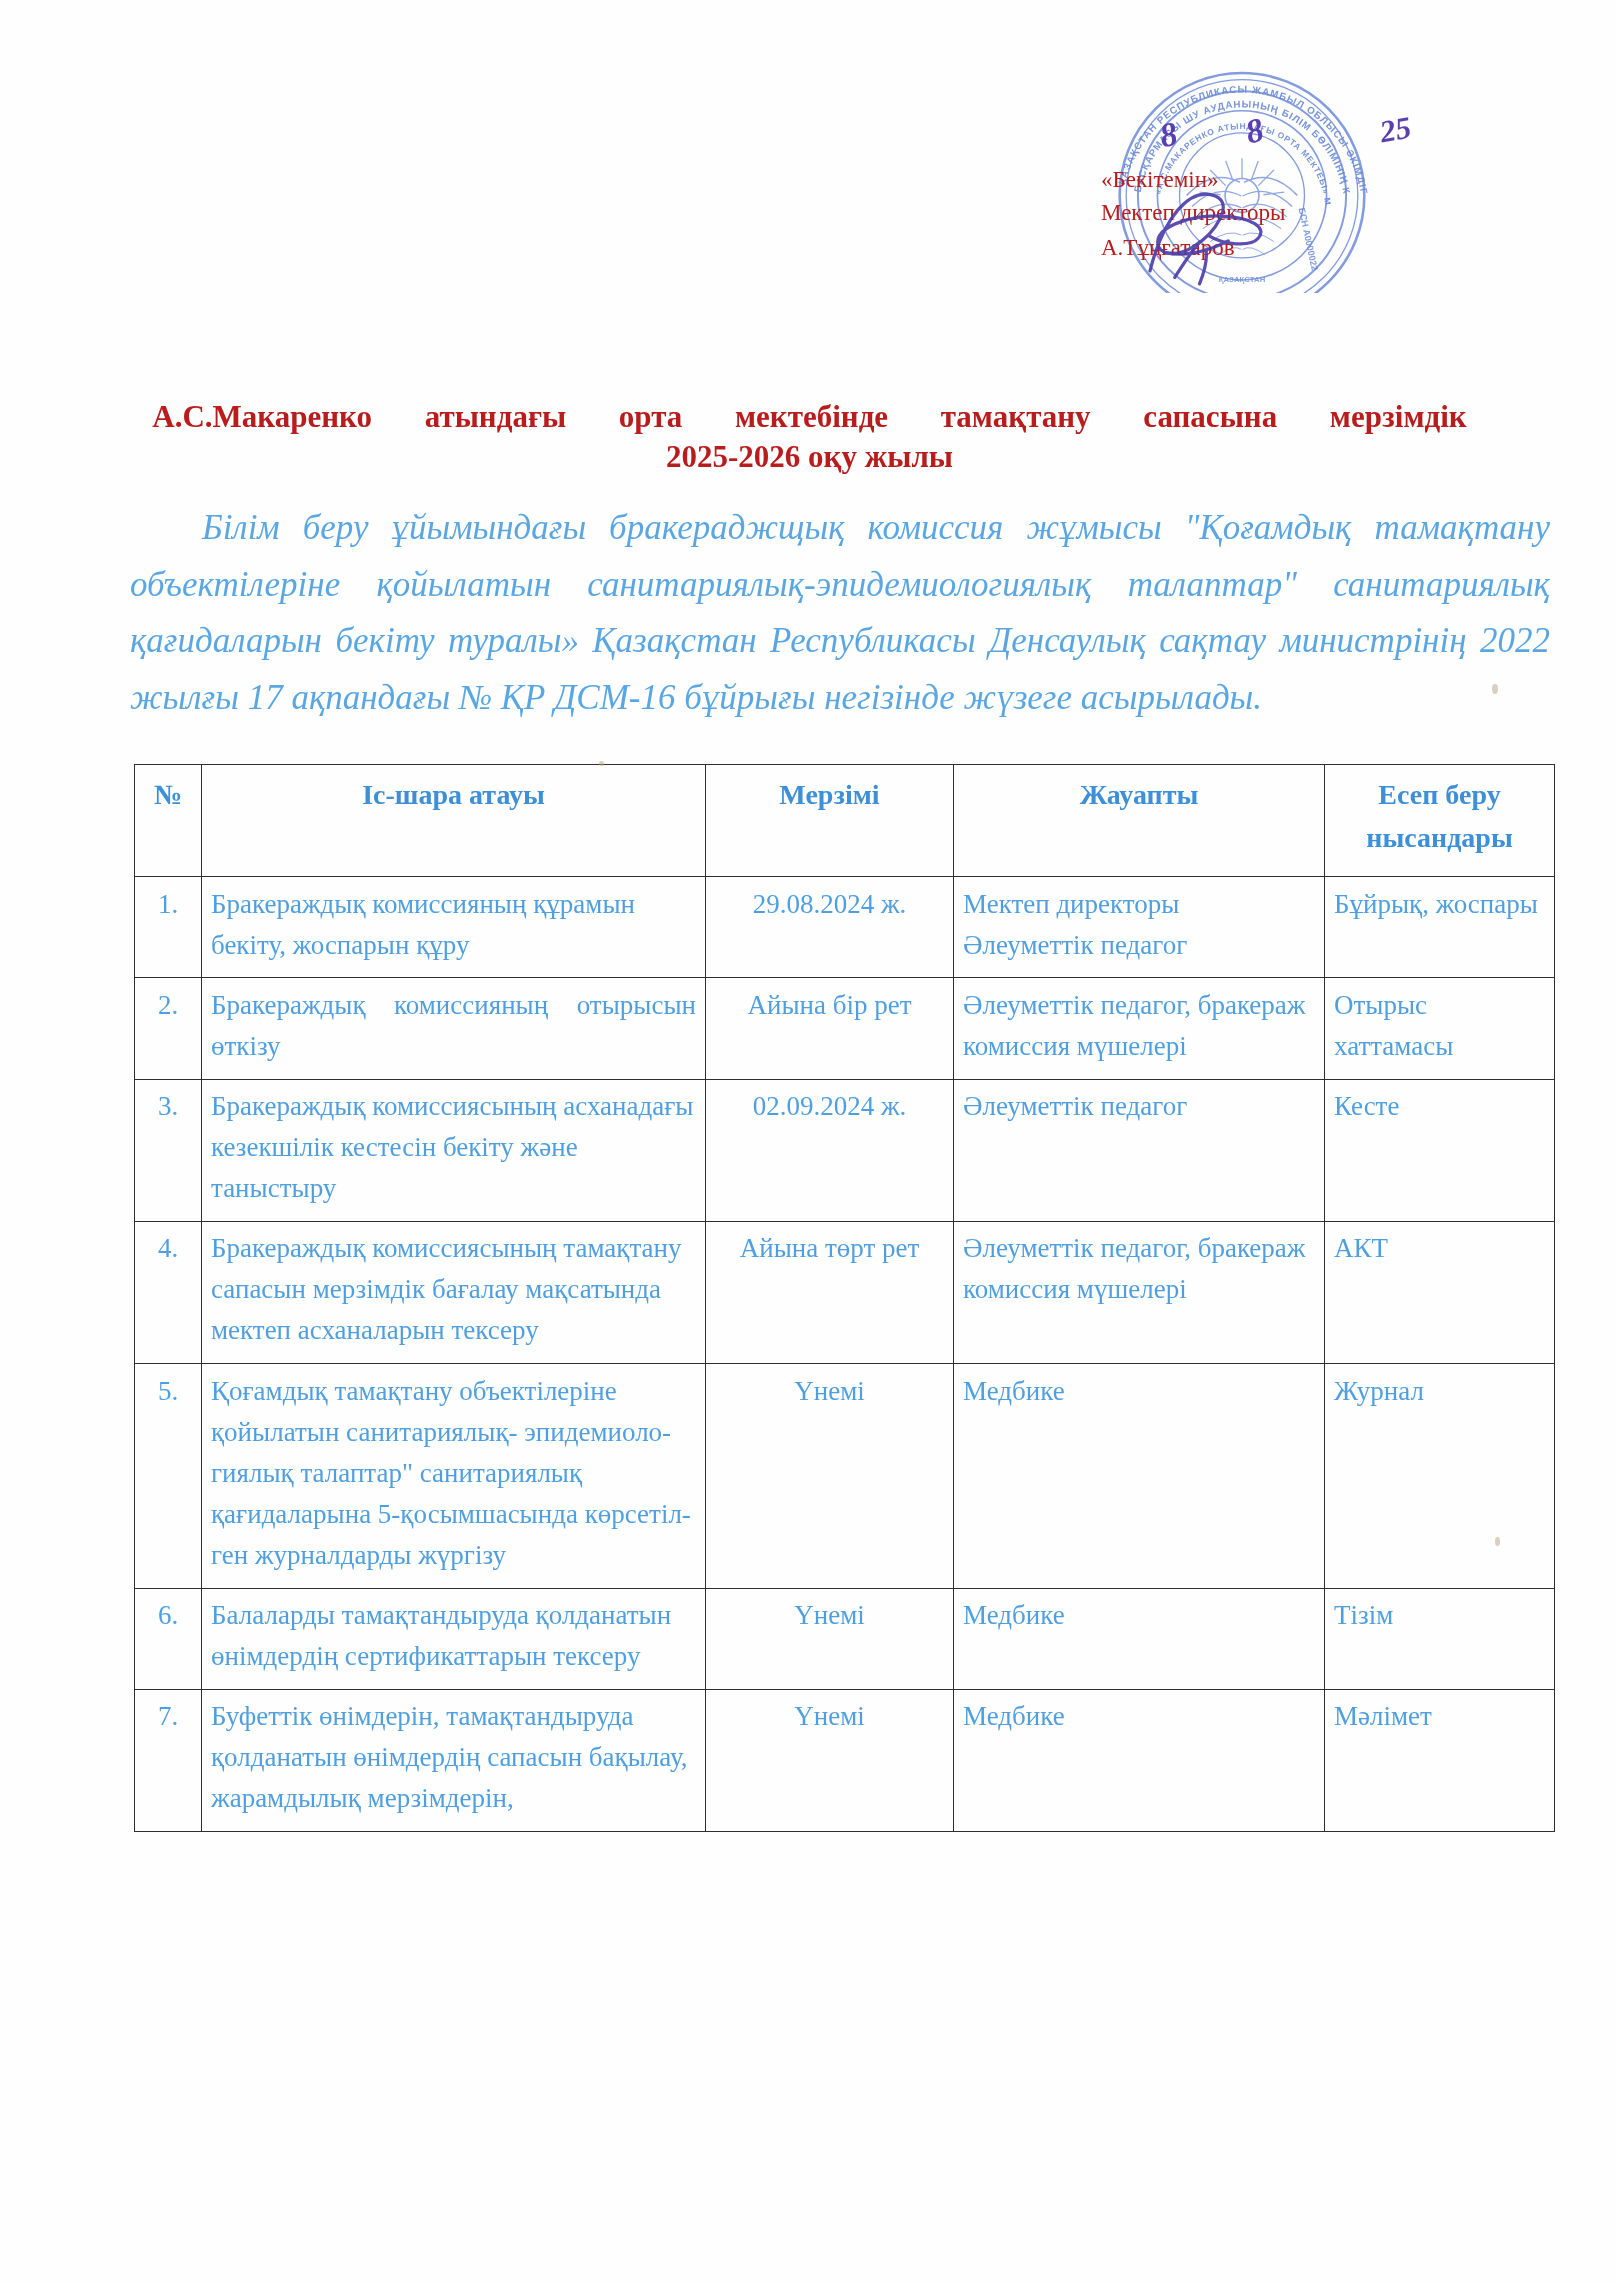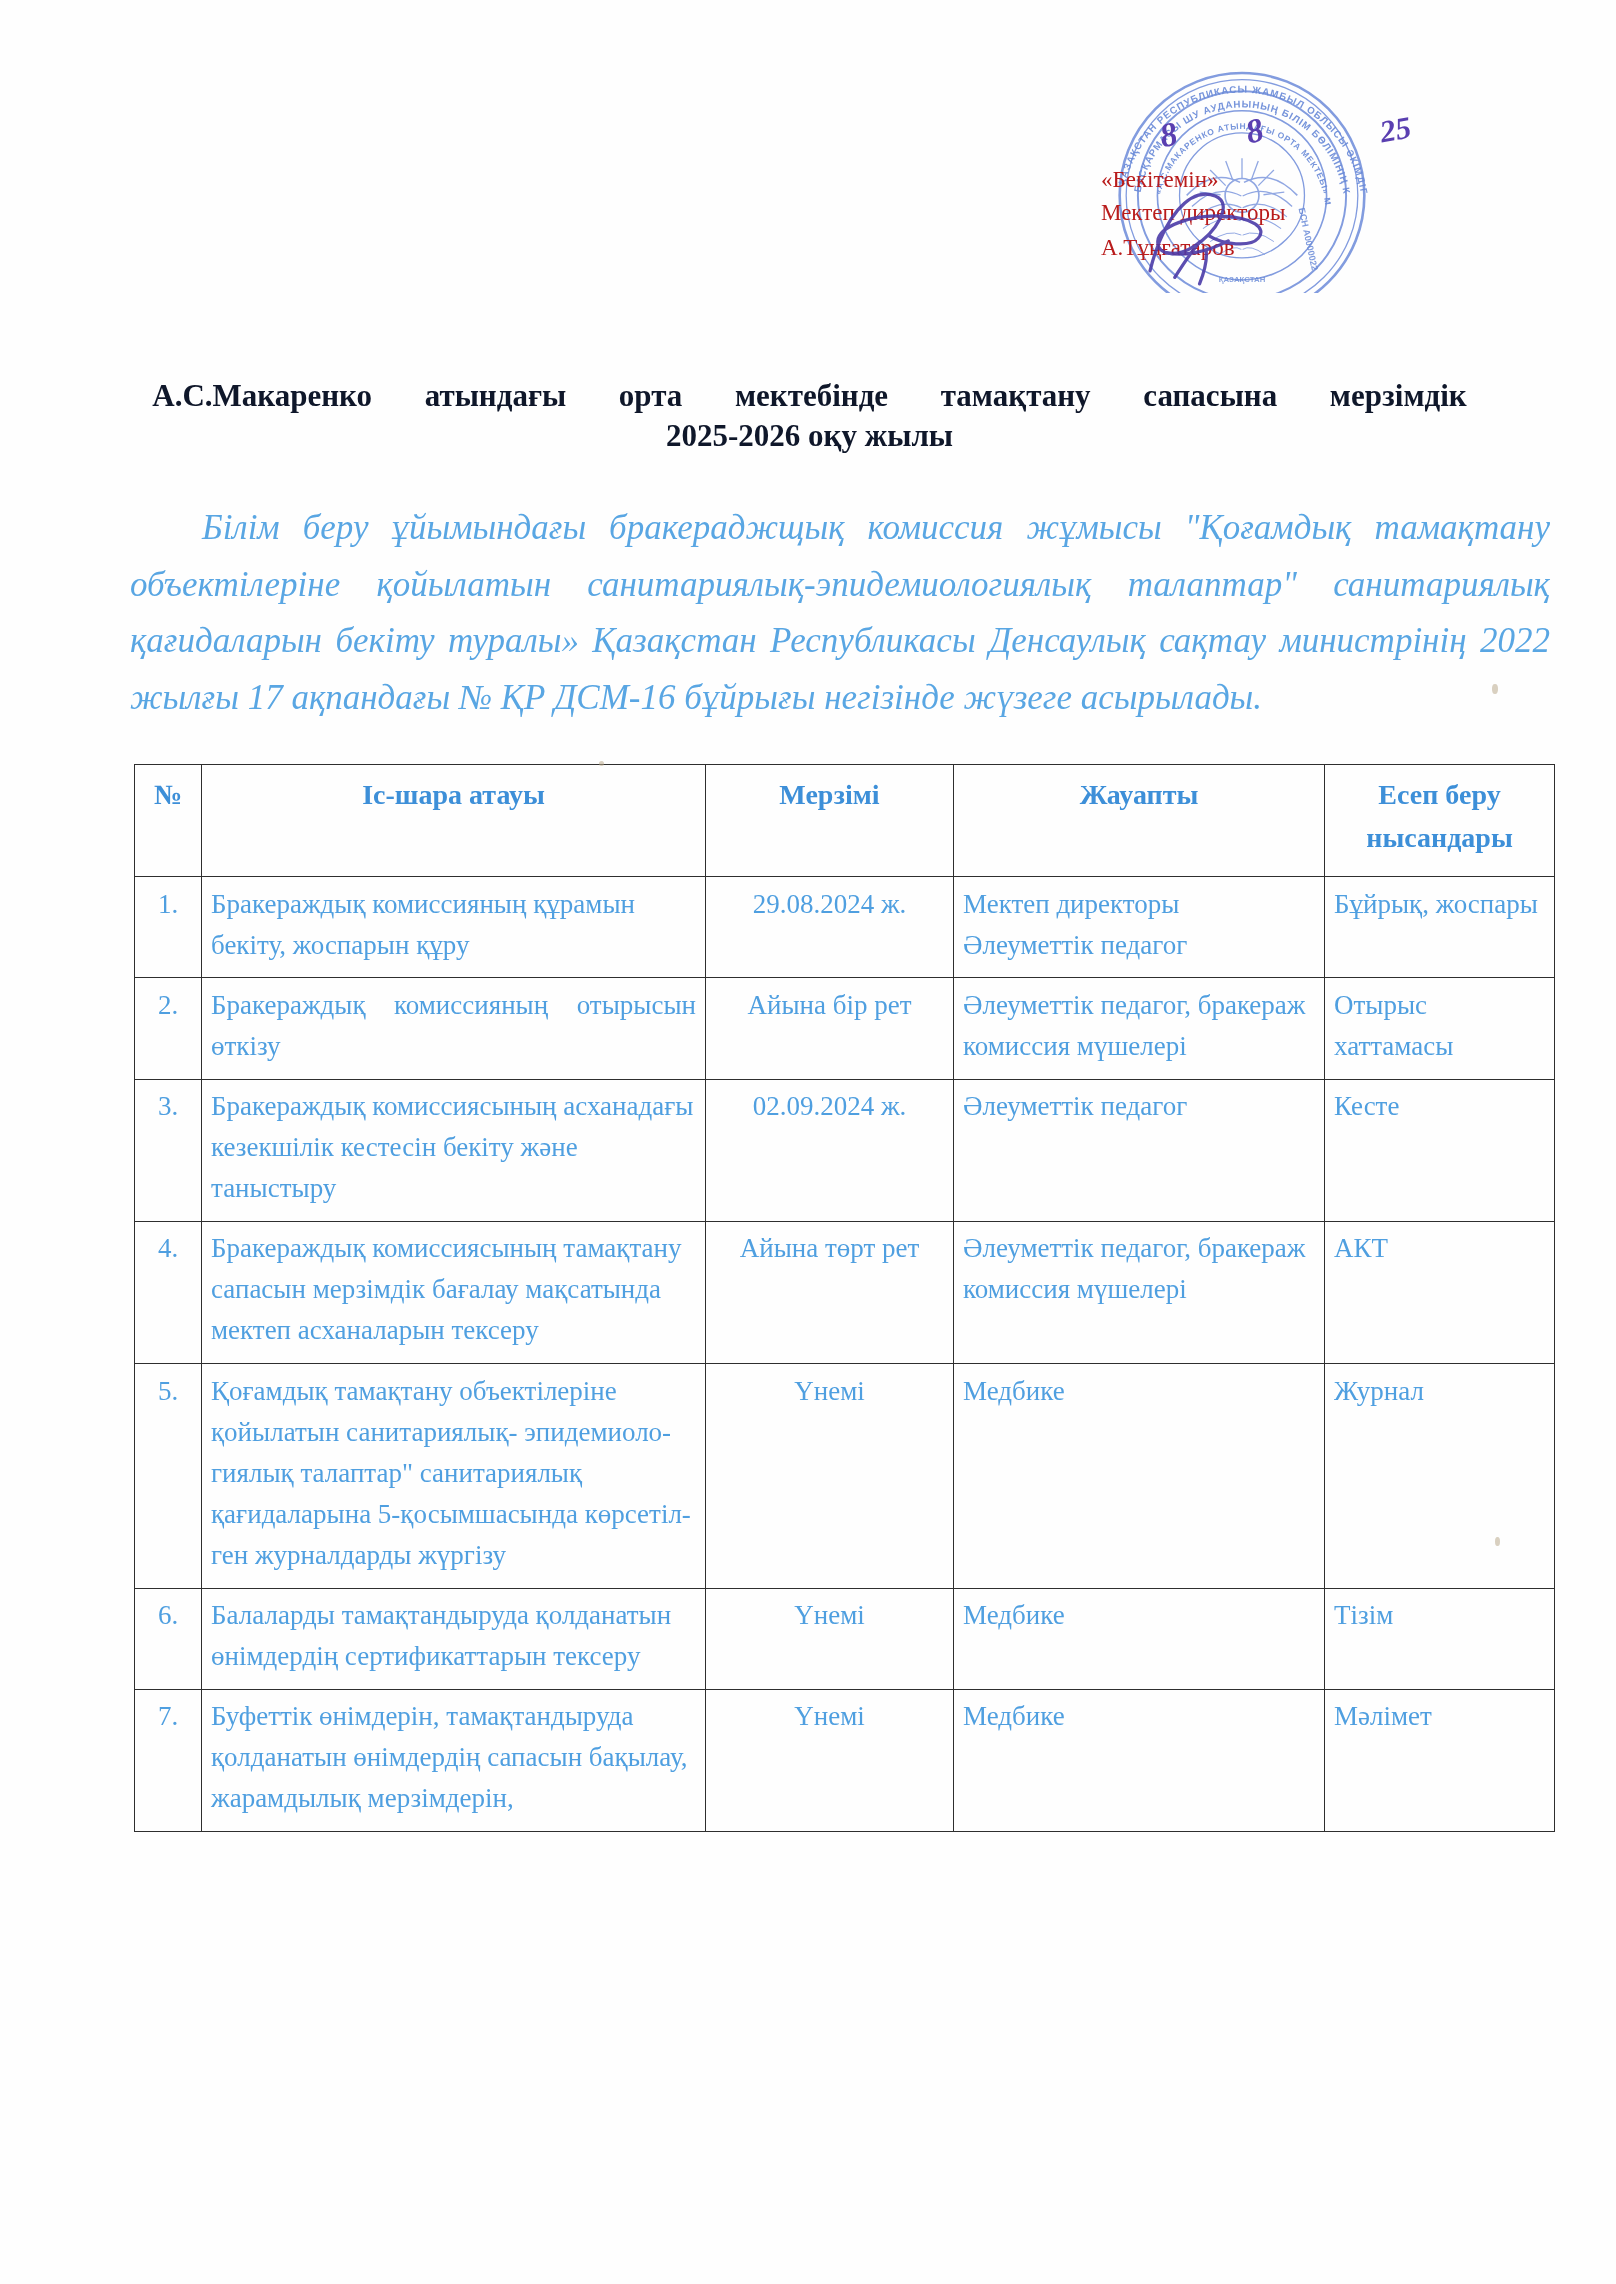--- a/index.html
+++ b/index.html
@@ -85,27 +85,27 @@
     pointer-events: none;
   }
   .hand-day  { left: 1160px; top: 116px; font-size: 34px; transform: rotate(-12deg); }
   .hand-mon  { left: 1246px; top: 112px; font-size: 34px; transform: rotate(-14deg); }
   .hand-year { left: 1380px; top: 112px; font-size: 31px; transform: rotate(-10deg); }
 
   
   .doc-title {
     position: absolute;
     left: 151px;
-    top: 376px;
+    top: 397px;
     width: 1317px;
     text-align: center;
     font-size: 31px;
     line-height: 1.3;
     font-weight: bold;
-    color: #0f172a;
+    color: #b91c1c;
   }
   .doc-title .t-line-1 {
     text-align: justify;
     text-align-last: justify;
     padding: 0 1.3px;
   }
   .doc-title .t-line-2 { text-align: center; }
   .doc-title .t-line-3 { text-align: center; }
 
   

